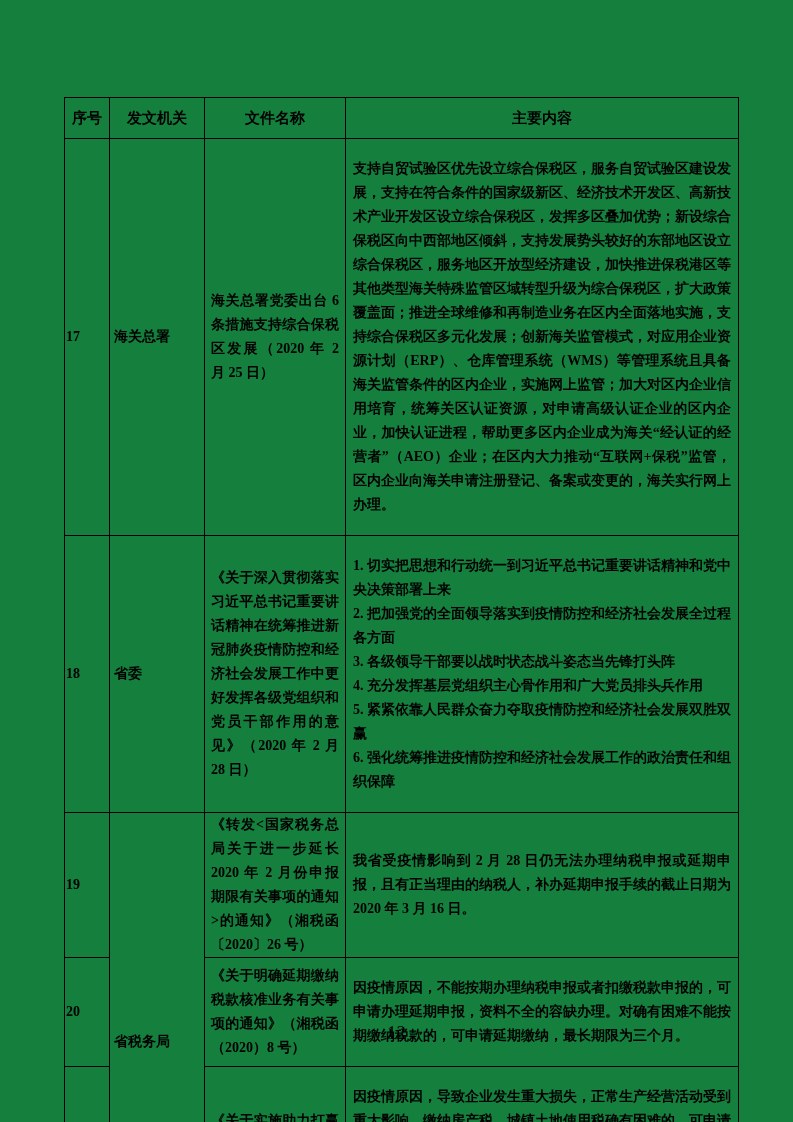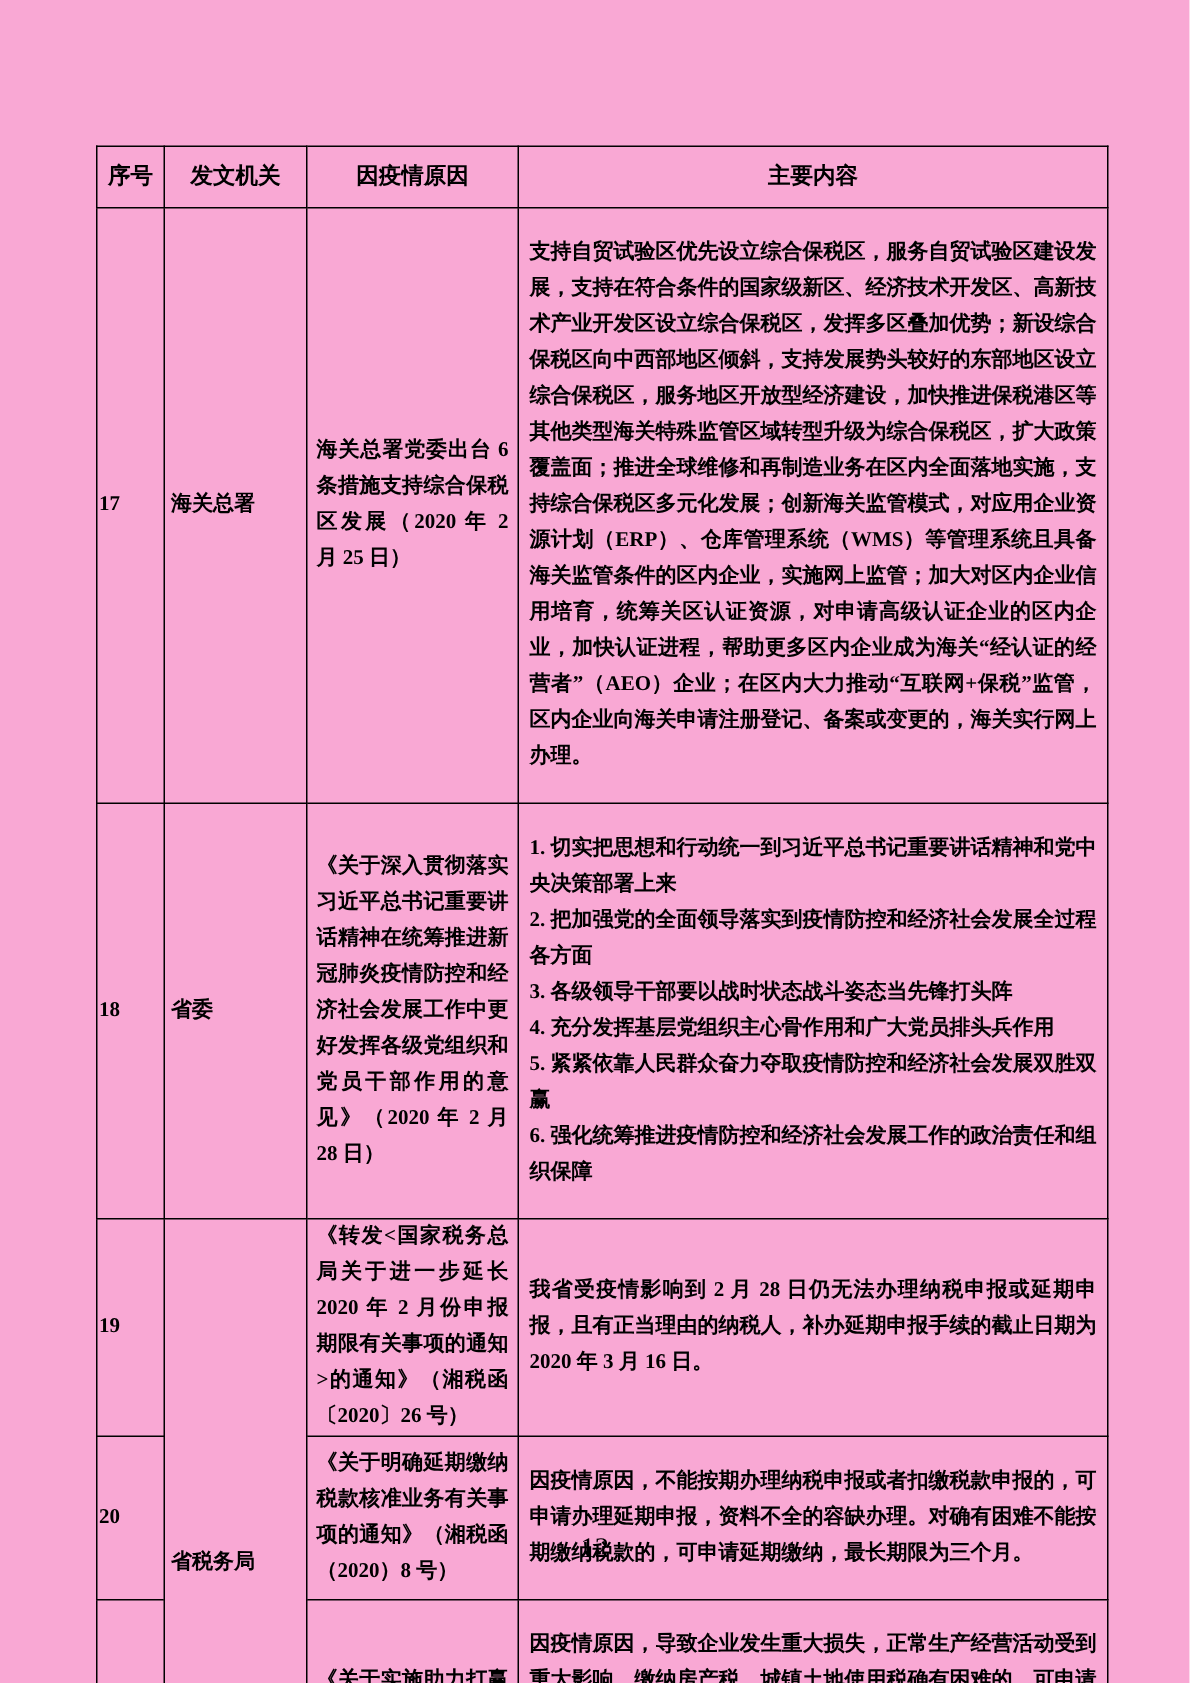--- a/index.html
+++ b/index.html
@@ -4,21 +4,21 @@
 <style>
   html, body {
     margin: 0;
     padding: 0;
     background: #ffffff;
   }
   .page {
     position: relative;
     width: 793px;
     height: 1122px;
-    background: #f9a8d4;
+    background: #15803d;
     font-family: "Liberation Serif", "DejaVu Serif", serif;
     color: #000000;
     overflow: hidden;
   }
   table.policy-table {
     position: absolute;
     left: 64px;
     top: 97px;
     width: 674px;
     border-collapse: collapse;
@@ -91,21 +91,21 @@
     <colgroup>
       <col class="c-num">
       <col class="c-agency">
       <col class="c-doc">
       <col class="c-content">
     </colgroup>
     <thead>
       <tr class="hdr">
         <th>序号</th>
         <th>发文机关</th>
-        <th>因疫情原因</th>
+        <th>文件名称</th>
         <th>主要内容</th>
       </tr>
     </thead>
     <tbody>
       <tr class="r17">
         <td class="num">17</td>
         <td class="agency">海关总署</td>
         <td class="doc">海关总署党委出台 6 条措施支持综合保税区发展（2020 年 2 月 25 日）</td>
         <td class="content">支持自贸试验区优先设立综合保税区，服务自贸试验区建设发展，支持在符合条件的国家级新区、经济技术开发区、高新技术产业开发区设立综合保税区，发挥多区叠加优势；新设综合保税区向中西部地区倾斜，支持发展势头较好的东部地区设立综合保税区，服务地区开放型经济建设，加快推进保税港区等其他类型海关特殊监管区域转型升级为综合保税区，扩大政策覆盖面；推进全球维修和再制造业务在区内全面落地实施，支持综合保税区多元化发展；创新海关监管模式，对应用企业资源计划（ERP）、仓库管理系统（WMS）等管理系统且具备海关监管条件的区内企业，实施网上监管；加大对区内企业信用培育，统筹关区认证资源，对申请高级认证企业的区内企业，加快认证进程，帮助更多区内企业成为海关“经认证的经营者”（AEO）企业；在区内大力推动“互联网+保税”监管，区内企业向海关申请注册登记、备案或变更的，海关实行网上办理。</td>
       </tr>

